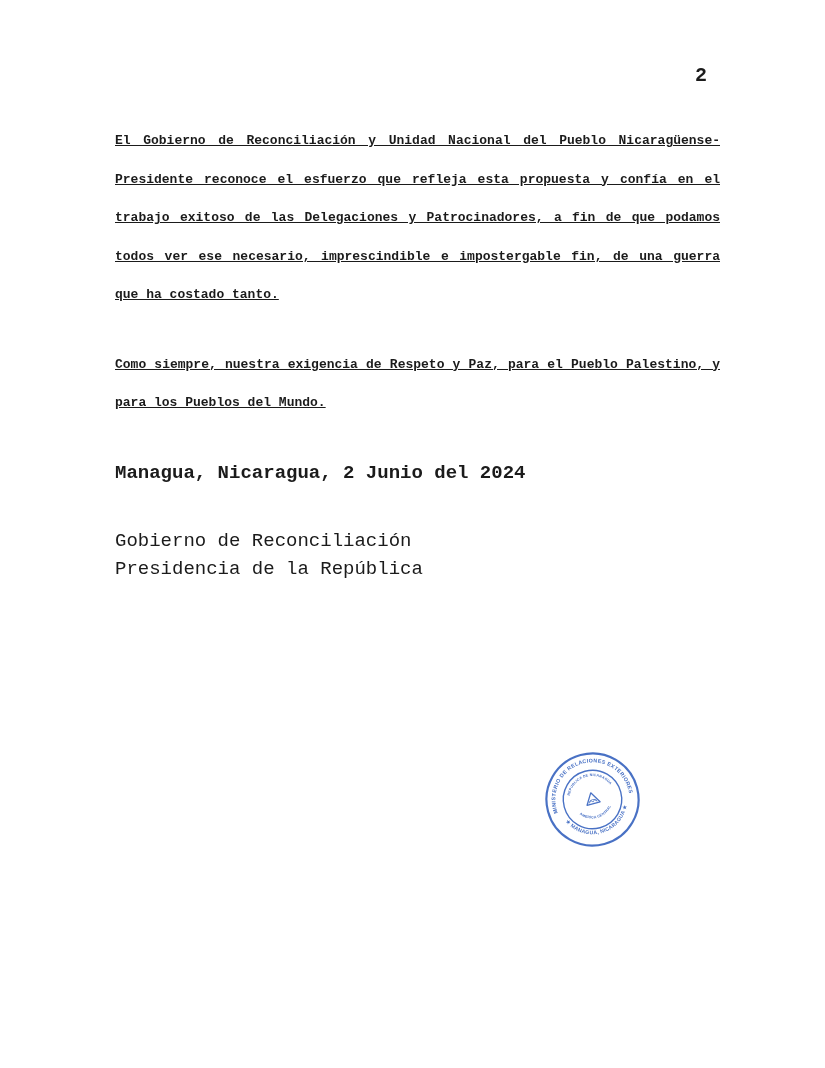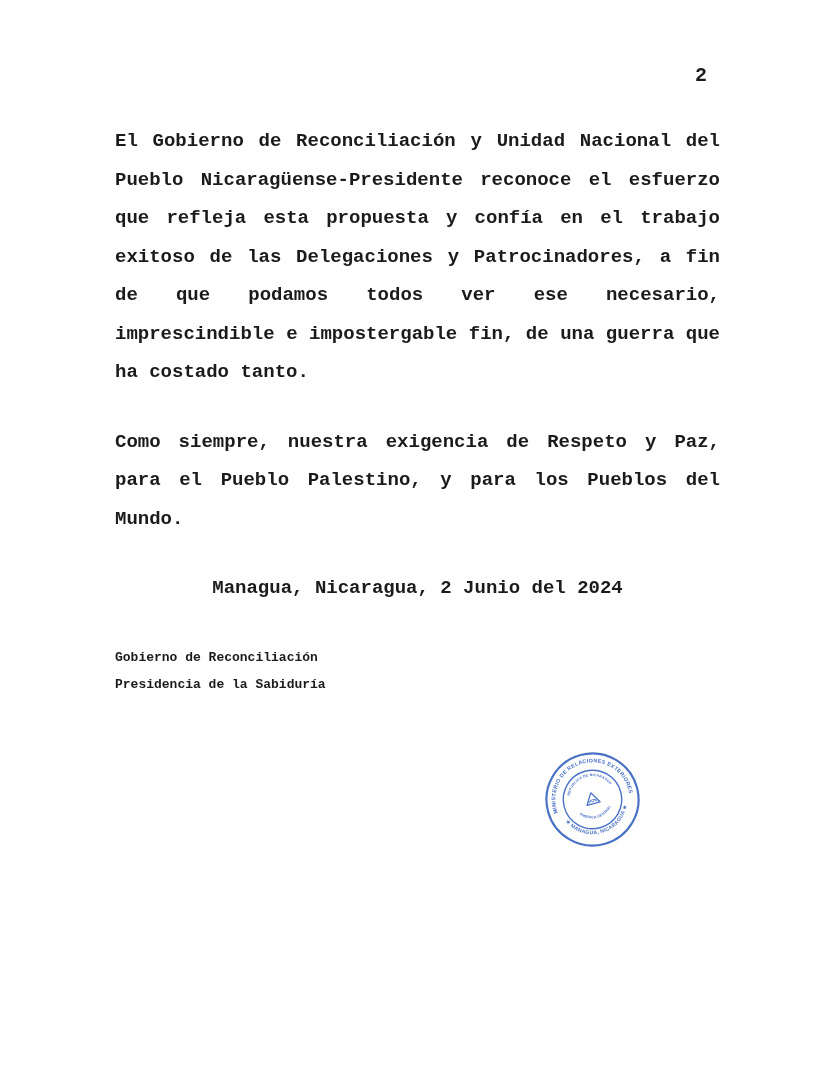--- a/index.html
+++ b/index.html
@@ -25,37 +25,37 @@
     font-weight: bold;
   }
   .content {
     position: absolute;
     left: 115px;
     top: 122px;
     width: 605px;
   }
   .para {
     margin: 0 0 31px 0;
-    font-size: 19px;
+    font-size: 13px;
     font-weight: bold;
     line-height: 38.5px;
     text-align: justify;
     text-align-last: left;
     word-spacing: normal;
+    text-decoration: underline;
   }
   .dateline {
     margin: 0 0 36px 0;
     font-size: 19px;
     font-weight: bold;
     line-height: 38.5px;
-    text-align: center;
   }
   .signature div {
-    font-size: 13px;
-    font-weight: bold;
+    font-size: 19px;
+    font-weight: normal;
     line-height: 27.5px;
   }
   .seal {
     position: absolute;
     left: 543px;
     top: 750px;
     width: 99px;
     height: 99px;
     opacity: 0.92;
   }
@@ -71,21 +71,21 @@
 <body>
 
 <div class="page-number">2</div>
 
 <main class="content">
   <p class="para">El Gobierno de Reconciliación y Unidad Nacional del Pueblo Nicaragüense-Presidente reconoce el esfuerzo que refleja esta propuesta y confía en el trabajo exitoso de las Delegaciones y Patrocinadores, a fin de que podamos todos ver ese necesario, imprescindible e impostergable fin, de una guerra que ha costado tanto.</p>
   <p class="para">Como siempre, nuestra exigencia de Respeto y Paz, para el Pueblo Palestino, y para los Pueblos del Mundo.</p>
   <p class="dateline">Managua, Nicaragua, 2 Junio del 2024</p>
   <div class="signature">
     <div>Gobierno de Reconciliación</div>
-    <div>Presidencia de la Sabiduría</div>
+    <div>Presidencia de la República</div>
   </div>
 </main>
 
 <svg class="seal" viewBox="0 0 100 100" xmlns="http://www.w3.org/2000/svg">
   <defs>
     <path id="sealArcTop" d="M 14.5,62 A 37.5,37.5 0 1 1 85.5,62" fill="none"></path>
     <path id="sealArcBottom" d="M 15.5,56 A 35,35 0 0 0 84.5,56" fill="none"></path>
     <path id="sealArcInnerTop" d="M 27.5,54 A 23,23 0 1 1 72.5,54" fill="none"></path>
     <path id="sealArcInnerBottom" d="M 30,54.5 A 21,21 0 0 0 70,54.5" fill="none"></path>
   </defs>

